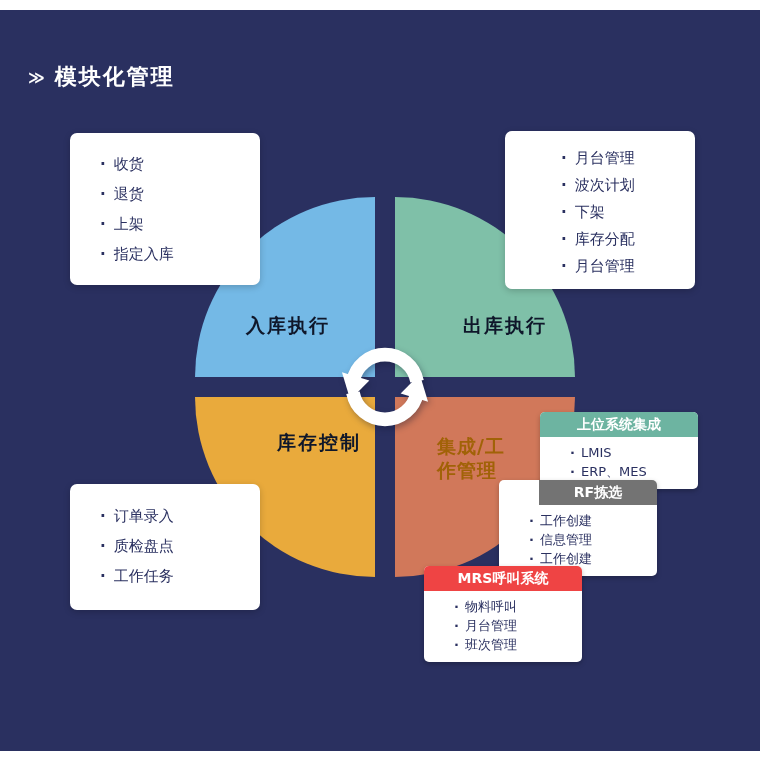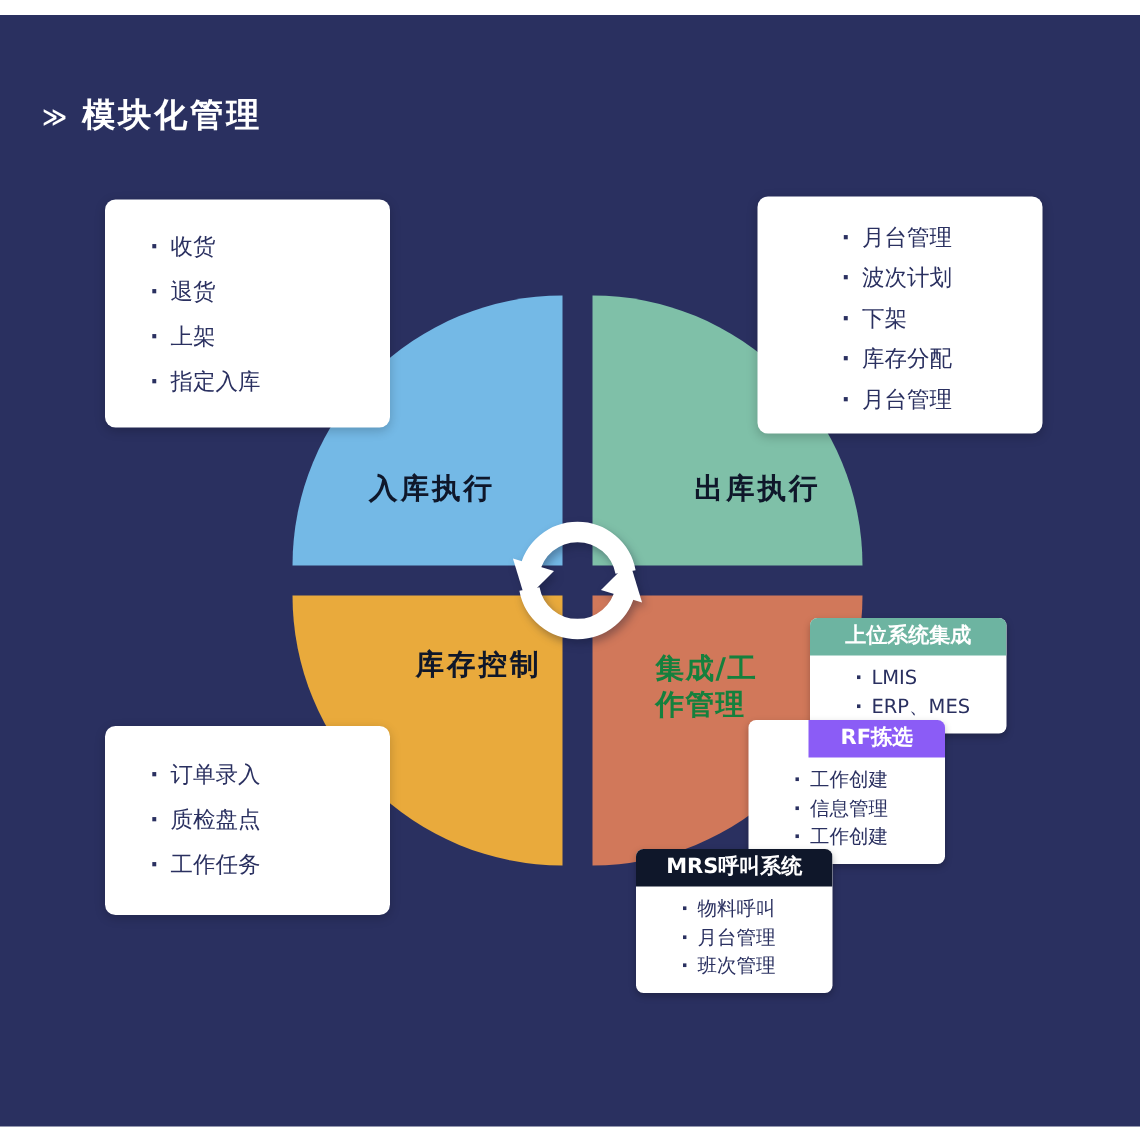--- a/index.html
+++ b/index.html
@@ -33,21 +33,21 @@
   .quad-br { left: 395px; top: 397px; background: #d1785a; border-bottom-right-radius: 100%; }
 
   .qlabel {
     position: absolute; z-index: 2;
     font-weight: bold; font-size: 19px; letter-spacing: 2px;
     color: #0f172a;
   }
   .ql-tl { left: 246px; top: 313px; }
   .ql-tr { left: 431px; top: 313px; margin-left: 32px; }
   .ql-bl { left: 231px; top: 430px; margin-left: 46px; }
-  .ql-br { left: 437px; top: 434px; color: #15803d; white-space: pre-line; line-height: 24px; letter-spacing: 1px; }
+  .ql-br { left: 437px; top: 434px; color: #a16207; white-space: pre-line; line-height: 24px; letter-spacing: 1px; }
 
   
   .cycle {
     position: absolute; left: 322px; top: 324px;
     width: 126px; height: 126px; z-index: 3;
     filter: drop-shadow(2px 3px 3px rgba(15,20,45,.35));
   }
 
   
   .card {
@@ -63,21 +63,21 @@
   .card-inbound  { left: 70px;  top: 133px; width: 190px; height: 152px; padding: 16px 10px 0 30px; font-size: 15px; }
   .card-inbound li  { line-height: 30px; }
   .card-outbound { left: 505px; top: 131px; width: 190px; height: 158px; padding: 14px 8px 0 56px; font-size: 15px; }
   .card-outbound li { line-height: 27px; }
   .card-inventory{ left: 70px;  top: 484px; width: 190px; height: 126px; padding: 17px 10px 0 30px; font-size: 15px; }
   .card-inventory li{ line-height: 30px; }
 
   
   .mini {
     position: absolute; z-index: 5;
-    width: 131px; background: #ffffff;
+    width: 158px; background: #ffffff;
     border-radius: 5px; overflow: hidden;
     box-shadow: 0 2px 5px rgba(0,0,0,.25);
   }
   .mini .mhead {
     background: #6db4a1; color: #fff;
     font-size: 14px; font-weight: bold;
     text-align: center; height: 25px; line-height: 25px;
   }
   .mini ul { list-style: none; padding: 6px 6px 8px 30px; color: #2a3060; font-size: 13px; }
   .mini li { display: flex; align-items: baseline; line-height: 19px; }
@@ -188,39 +188,39 @@
         <span>LMIS</span>
       </li>
     <li>
         <span class="bullet">·</span>
         <span>ERP、MES</span>
       </li>
   </ul>
 </div>
 
 <div class="mini mini-2">
-  <div class="mhead" style="background: #8b5cf6; margin-left: 40px;">RF拣选</div>
+  <div class="mhead" style="background: #737373; margin-left: 40px;">RF拣选</div>
   <ul>
     <li>
         <span class="bullet">·</span>
         <span>工作创建</span>
       </li>
     <li>
         <span class="bullet">·</span>
         <span>信息管理</span>
       </li>
     <li>
         <span class="bullet">·</span>
         <span>工作创建</span>
       </li>
   </ul>
 </div>
 
 <div class="mini mini-3">
-  <div class="mhead" style="background: #0f172a;">MRS呼叫系统</div>
+  <div class="mhead" style="background: #ef4444;">MRS呼叫系统</div>
   <ul>
     <li>
         <span class="bullet">·</span>
         <span>物料呼叫</span>
       </li>
     <li>
         <span class="bullet">·</span>
         <span>月台管理</span>
       </li>
     <li>

